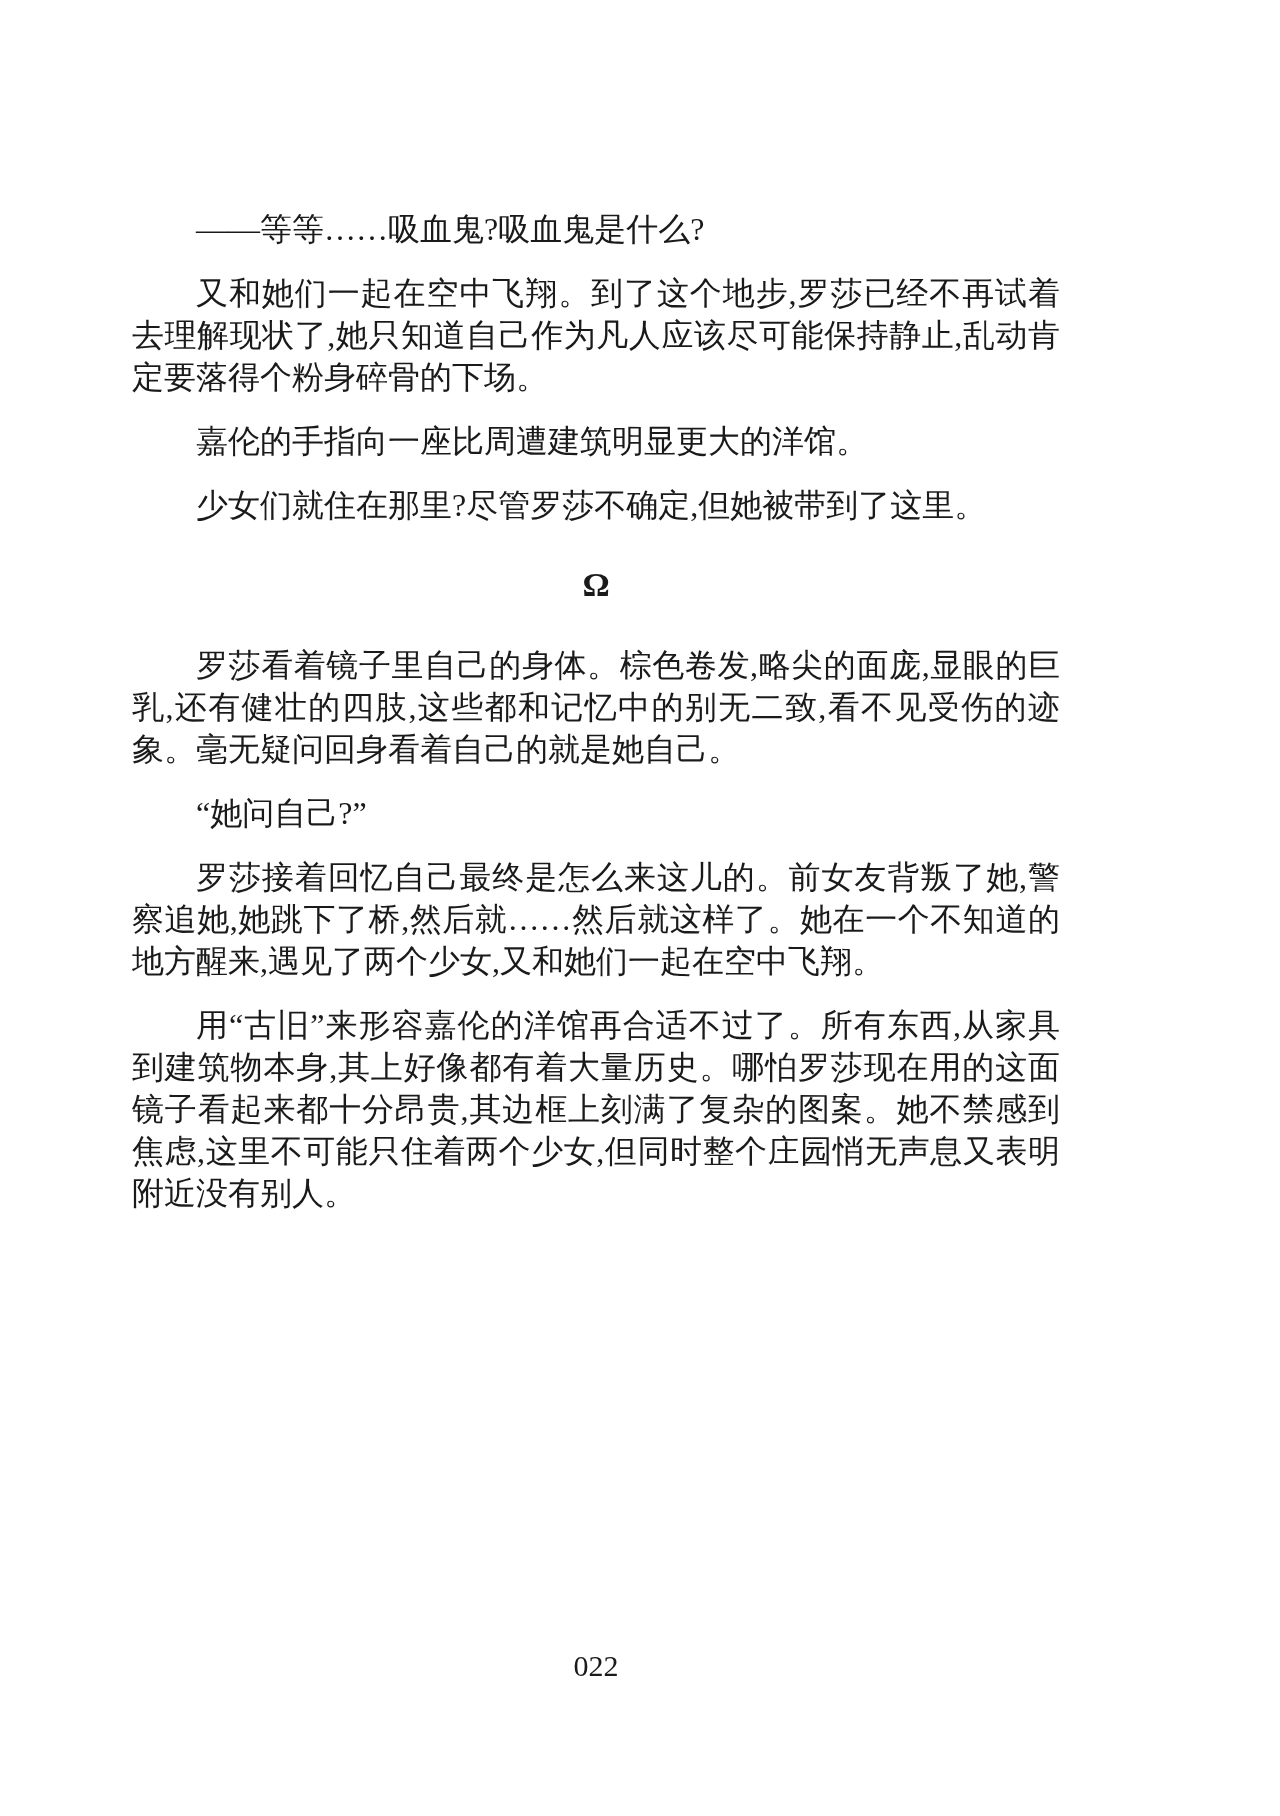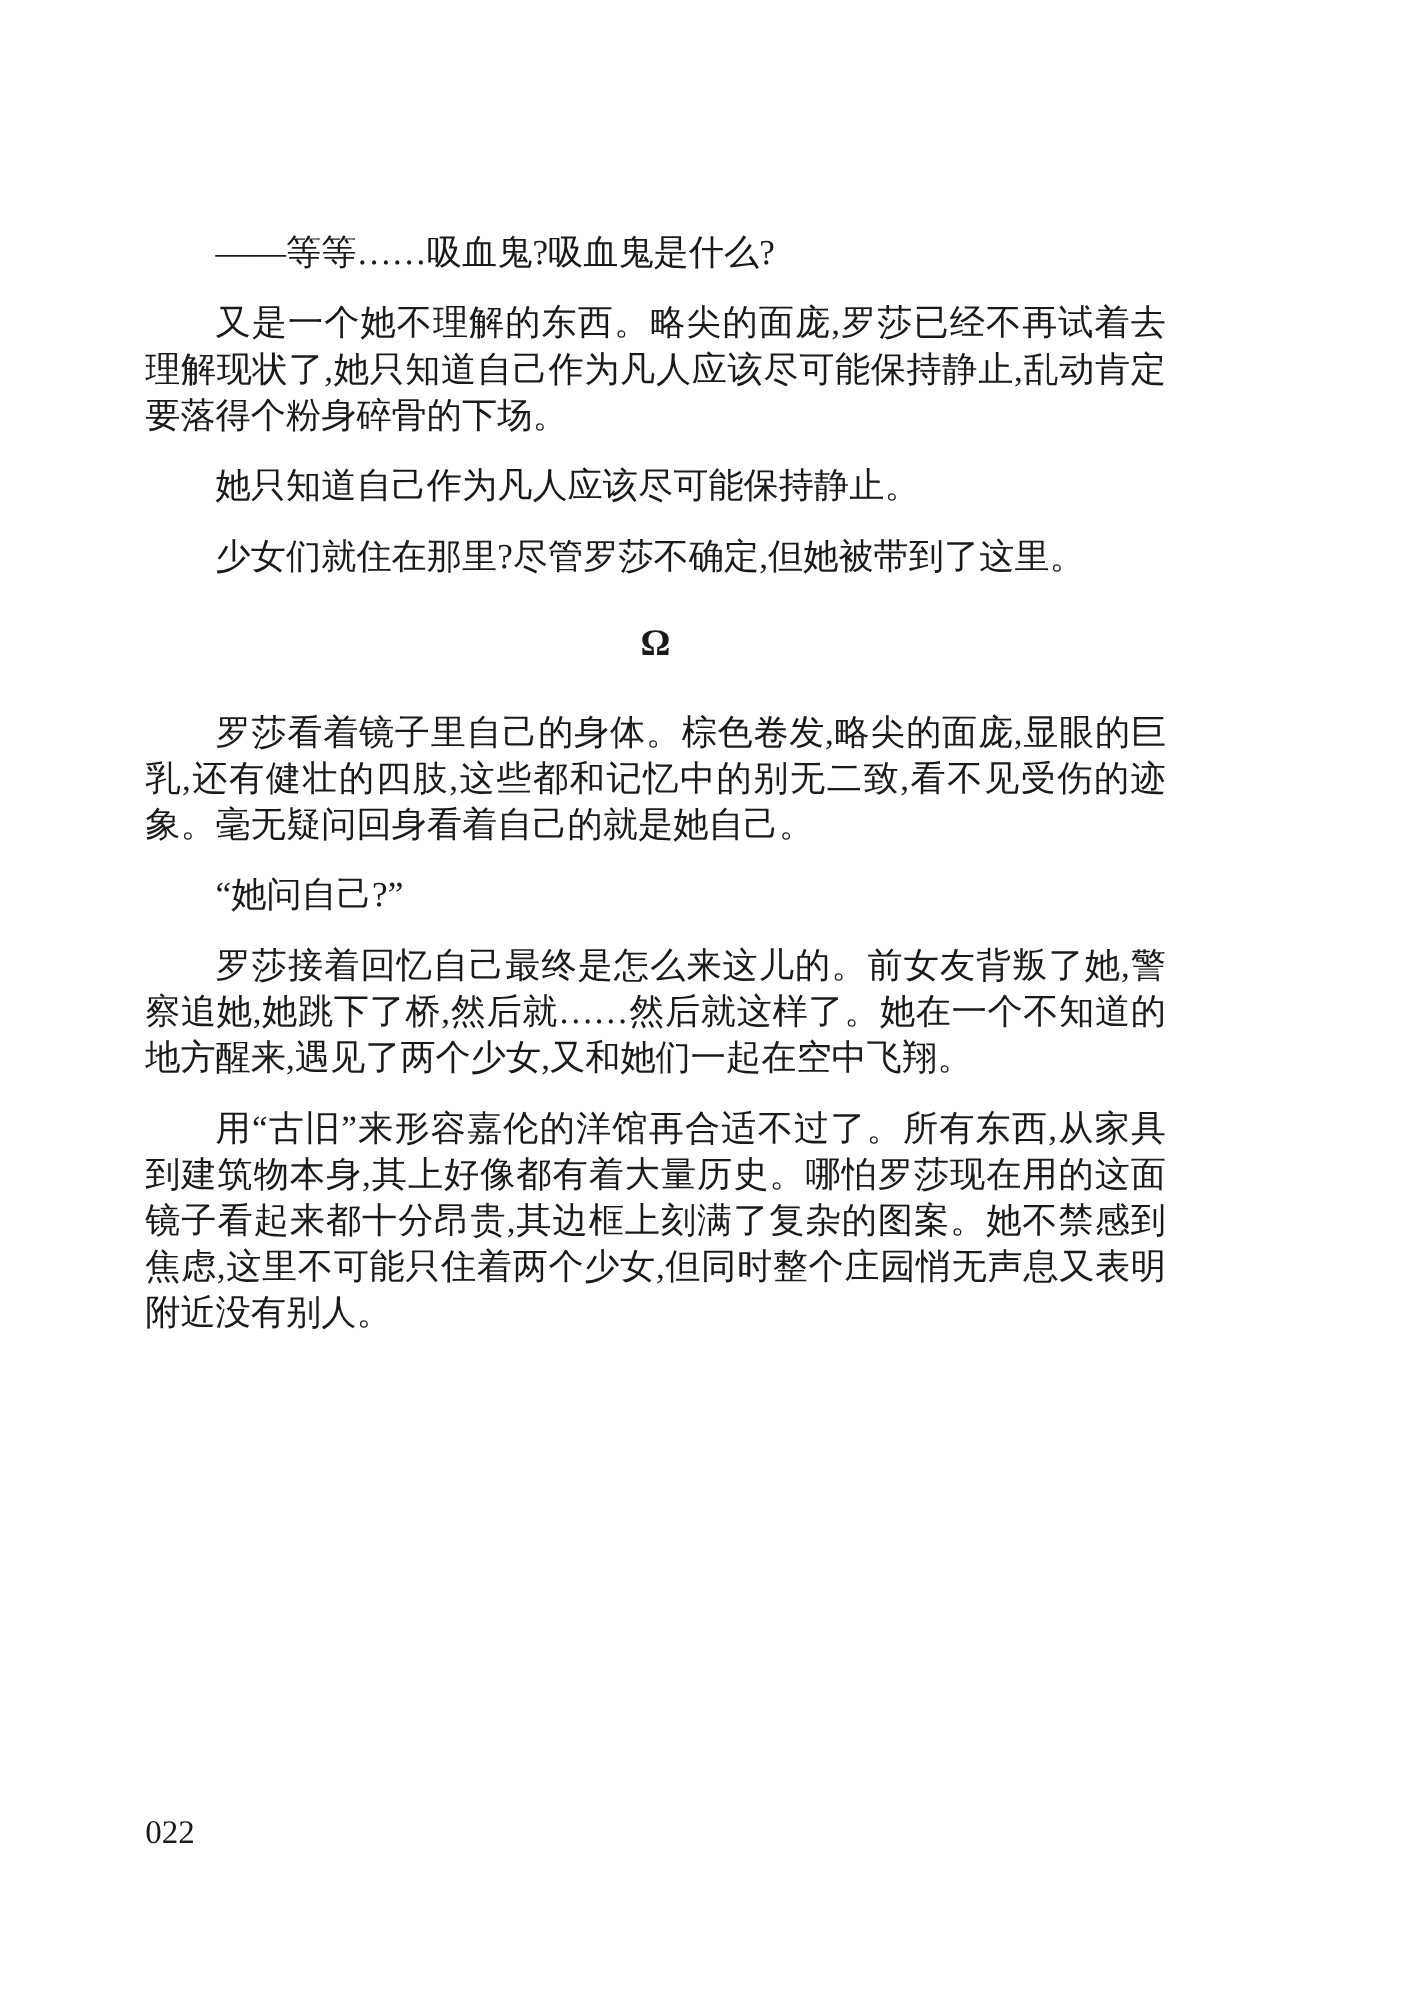--- a/index.html
+++ b/index.html
@@ -39,34 +39,34 @@
     font-weight: 700;
     text-align: center;
     text-indent: 0;
     color: #1a1a1a;
   }
   .page-footer {
     position: absolute;
     left: 132px;
     top: 1648px;
     width: 928px;
-    text-align: left;
+    text-align: center;
     font-size: 30px;
     line-height: 36px;
     color: #1a1a1a;
   }
 </style>
 </head>
 <body>
 
 <div id="screen">
   <main class="text-block">
       <p class="para">——等等……吸血鬼?吸血鬼是什么?</p>
-      <p class="para">又是一个她不理解的东西。略尖的面庞,罗莎已经不再试着去理解现状了,她只知道自己作为凡人应该尽可能保持静止,乱动肯定要落得个粉身碎骨的下场。</p>
-      <p class="para">她只知道自己作为凡人应该尽可能保持静止。</p>
+      <p class="para">又和她们一起在空中飞翔。到了这个地步,罗莎已经不再试着去理解现状了,她只知道自己作为凡人应该尽可能保持静止,乱动肯定要落得个粉身碎骨的下场。</p>
+      <p class="para">嘉伦的手指向一座比周遭建筑明显更大的洋馆。</p>
       <p class="para">少女们就住在那里?尽管罗莎不确定,但她被带到了这里。</p>
       <div class="divider">Ω</div>
       <p class="para">罗莎看着镜子里自己的身体。棕色卷发,略尖的面庞,显眼的巨乳,还有健壮的四肢,这些都和记忆中的别无二致,看不见受伤的迹象。毫无疑问回身看着自己的就是她自己。</p>
       <p class="para">“她问自己?”</p>
       <p class="para">罗莎接着回忆自己最终是怎么来这儿的。前女友背叛了她,警察追她,她跳下了桥,然后就……然后就这样了。她在一个不知道的地方醒来,遇见了两个少女,又和她们一起在空中飞翔。</p>
       <p class="para">用“古旧”来形容嘉伦的洋馆再合适不过了。所有东西,从家具到建筑物本身,其上好像都有着大量历史。哪怕罗莎现在用的这面镜子看起来都十分昂贵,其边框上刻满了复杂的图案。她不禁感到焦虑,这里不可能只住着两个少女,但同时整个庄园悄无声息又表明附近没有别人。</p>
     </main>
   <footer class="page-footer">022</footer>
 </div>
 

